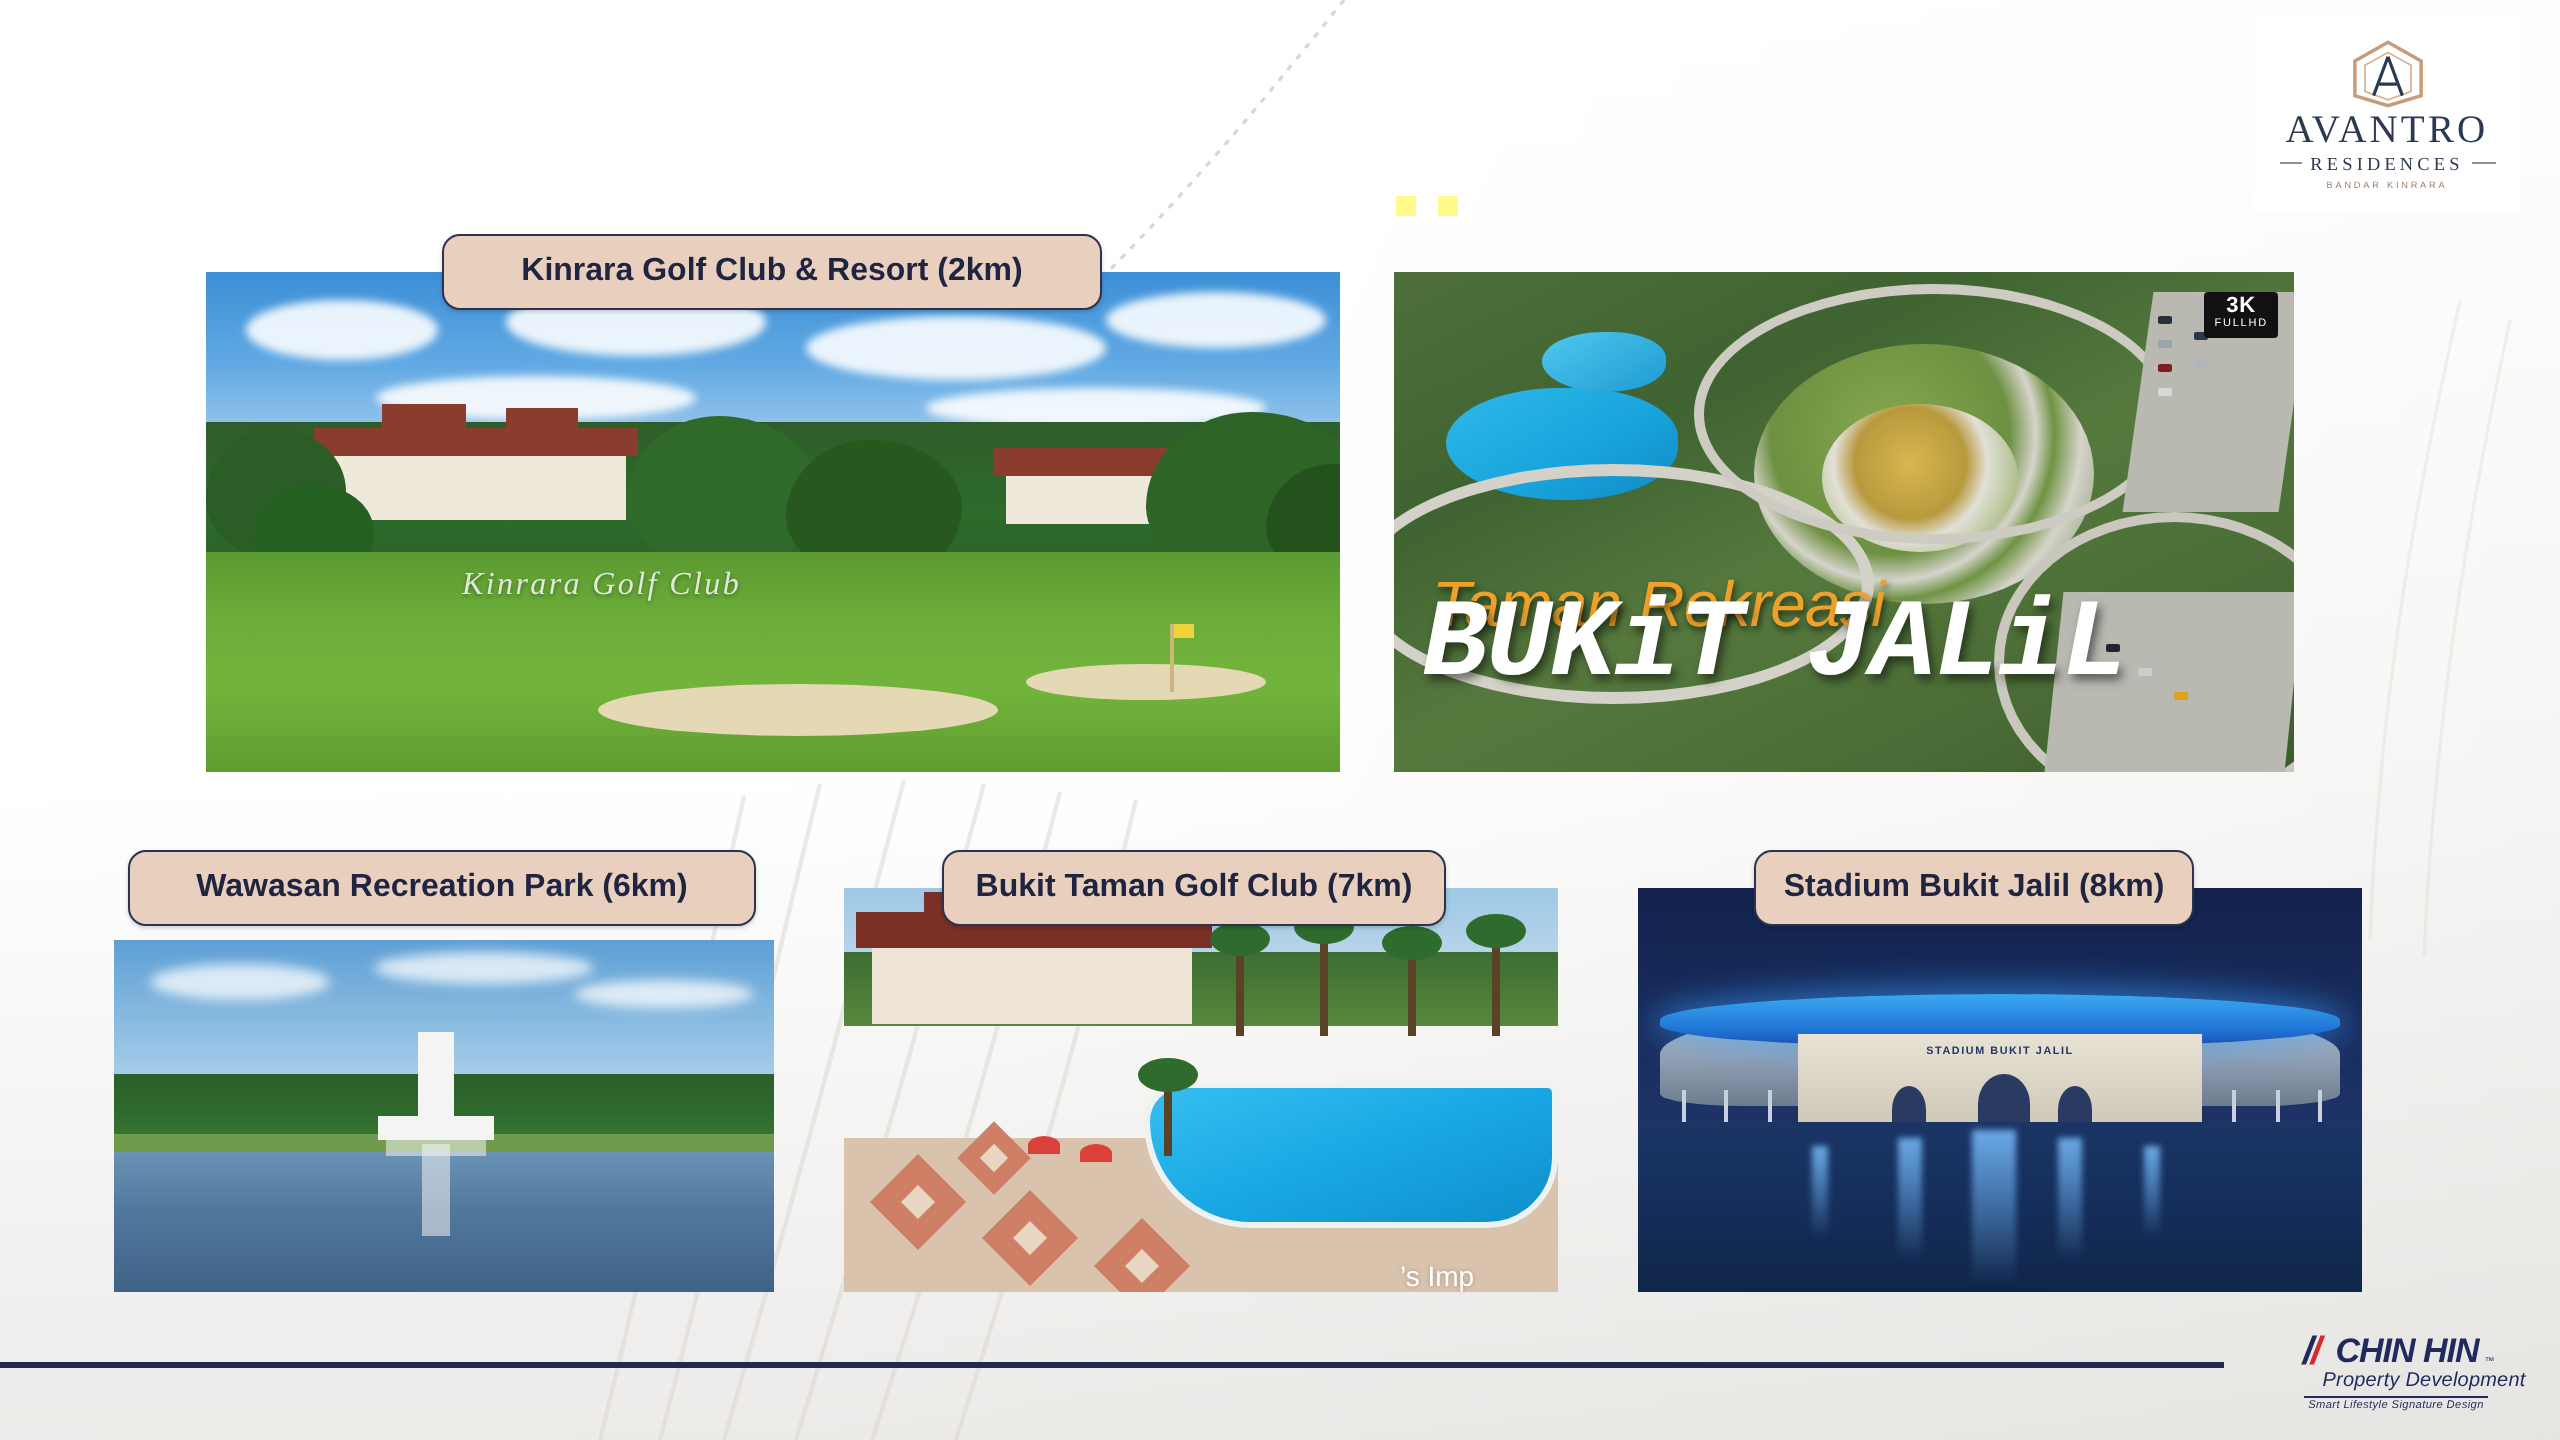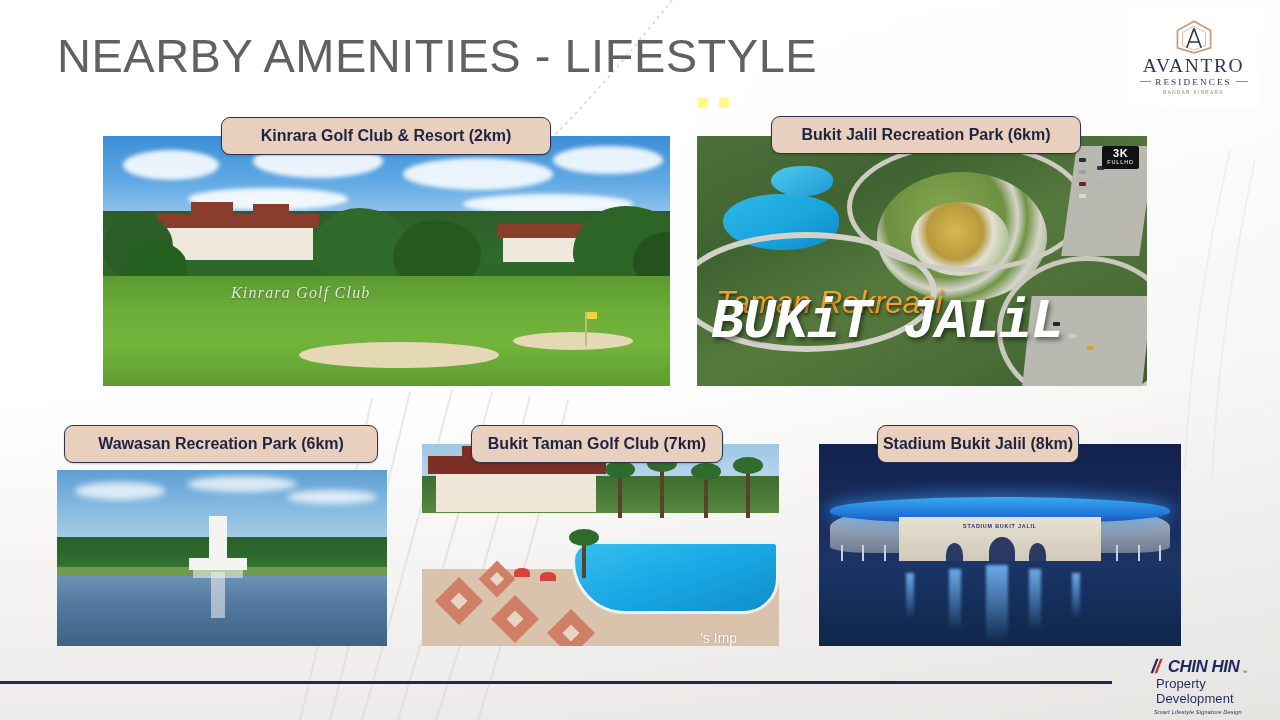--- a/index.html
+++ b/index.html
@@ -200,21 +200,21 @@
     display:flex; flex-direction:column; align-items:center; justify-content:center;
   }
   .chinhin .ch-row { display:flex; align-items:flex-end; gap:3px; }
   .chinhin .ch-mark { width:16px; height:18px; }
   .chinhin .ch-name {
     font-size:17px; font-weight:bold; font-style:italic; color:#1f2a5e;
     letter-spacing:-.5px; line-height:1;
   }
   .chinhin .ch-tm { font-size:5px; color:#1f2a5e; vertical-align:super; }
   .chinhin .ch-sub {
-    font-size:13px; color:#1f2a5e; margin-top:1px; letter-spacing:.1px;margin-left:28px;
+    font-size:10px; font-style:italic; color:#1f2a5e; margin-top:1px; letter-spacing:.1px;margin-left:28px;
   }
   .chinhin .ch-rule { width:92px; height:1px; background:#1f2a5e; margin:2px 0 1.5px; }
   .chinhin .ch-tag { font-size:5.6px; font-style:italic; color:#1f2a5e; letter-spacing:.2px; }
 </style>
 </head>
 <body>
 
 <div class="slide">
   <div class="bg-sheen"></div>
 
@@ -230,21 +230,20 @@
     <g fill="none" stroke="#dcd9d5" stroke-width="1.6" opacity="0.7">
       <path d="M1230 150 C 1210 240, 1190 340, 1185 470"></path>
       <path d="M1255 160 C 1236 250, 1218 348, 1212 478"></path>
     </g>
   </svg>
 
   <svg class="bg-diag" viewBox="0 0 1280 720">
     <path d="M672 0 C 640 40, 600 90, 545 145" fill="none" stroke="#c9c6c2" stroke-width="1.6" stroke-dasharray="3 4" opacity=".9"></path>
   </svg>
 
-  <div class="title">NEARBY AMENITIES  -  LIFESTYLE</div>
 
   <div class="accent-sq" style="left:698px; top:98px;"></div>
   <div class="accent-sq" style="left:719px; top:98px;"></div>
 
   <div class="avantro">
     <svg class="mark" viewBox="0 0 60 50">
       <polygon points="30,3 53,16 53,40 30,47 7,40 7,16" fill="none" stroke="#c89b7a" stroke-width="2.4"></polygon>
       <polygon points="30,10 46,19 46,37 30,43 14,37 14,19" fill="none" stroke="#d9b093" stroke-width="1.2"></polygon>
       <path d="M30 13 L20 40 M30 13 L40 40 M24 32 L36 32" stroke="#2b3a52" stroke-width="2.2" fill="none"></path>
     </svg>
@@ -322,23 +321,20 @@
 
     <div class="bj-t1">Taman Rekreasi</div>
     <div class="bj-t2">BUKiT JALiL</div>
 
     <div class="badge4k">
       <div class="b1">3K</div>
       <div class="b2">FULLHD</div>
     </div>
   </div>
 
-  <div class="chip" style="left:771px; top:116px; width:310px; height:38px;">
-    <span>Bukit Jalil Recreation Park (6km)</span>
-  </div>
 
   <div class="photo" id="ph-waw">
     <div class="wa-sky"></div>
     <div class="wa-cloud" style="left:18px;  top:12px; width:90px; height:18px;"></div>
     <div class="wa-cloud" style="left:130px; top:6px;  width:110px;height:16px;"></div>
     <div class="wa-cloud" style="left:230px; top:20px; width:90px; height:14px;"></div>
     <div class="wa-trees"></div>
     <div class="wa-bank"></div>
     <div class="wa-water"></div>
 
@@ -401,21 +397,21 @@
     <div class="st-post" style="left:88%; top:50%; height:30px;"></div>
     <div class="st-post" style="left:94%; top:50%; height:30px;"></div>
     <div class="st-water"></div>
     <div class="st-beam" style="left:46%; top:60%; width:22px; height:78px;"></div>
     <div class="st-beam" style="left:36%; top:62%; width:12px; height:62px;"></div>
     <div class="st-beam" style="left:58%; top:62%; width:12px; height:62px;"></div>
     <div class="st-beam" style="left:24%; top:64%; width:8px;  height:46px;"></div>
     <div class="st-beam" style="left:70%; top:64%; width:8px;  height:46px;"></div>
   </div>
 
-  <div class="chip" style="left:877px; top:425px; width:202px; height:38px;">
+  <div class="chip" style="left:877px; top:425px; width:220px; height:38px;">
     <span>Stadium Bukit Jalil (8km)</span>
   </div>
 
   <div class="footer-rule"></div>
 
   <div class="chinhin">
     <div class="ch-row">
       <svg class="ch-mark" viewBox="0 0 20 22">
         <path d="M2 20 L9 2 L12 2 L5 20 Z" fill="#1f2a5e"></path>
         <path d="M7 20 L14 2 L17 2 L10 20 Z" fill="#d32b2b"></path>

